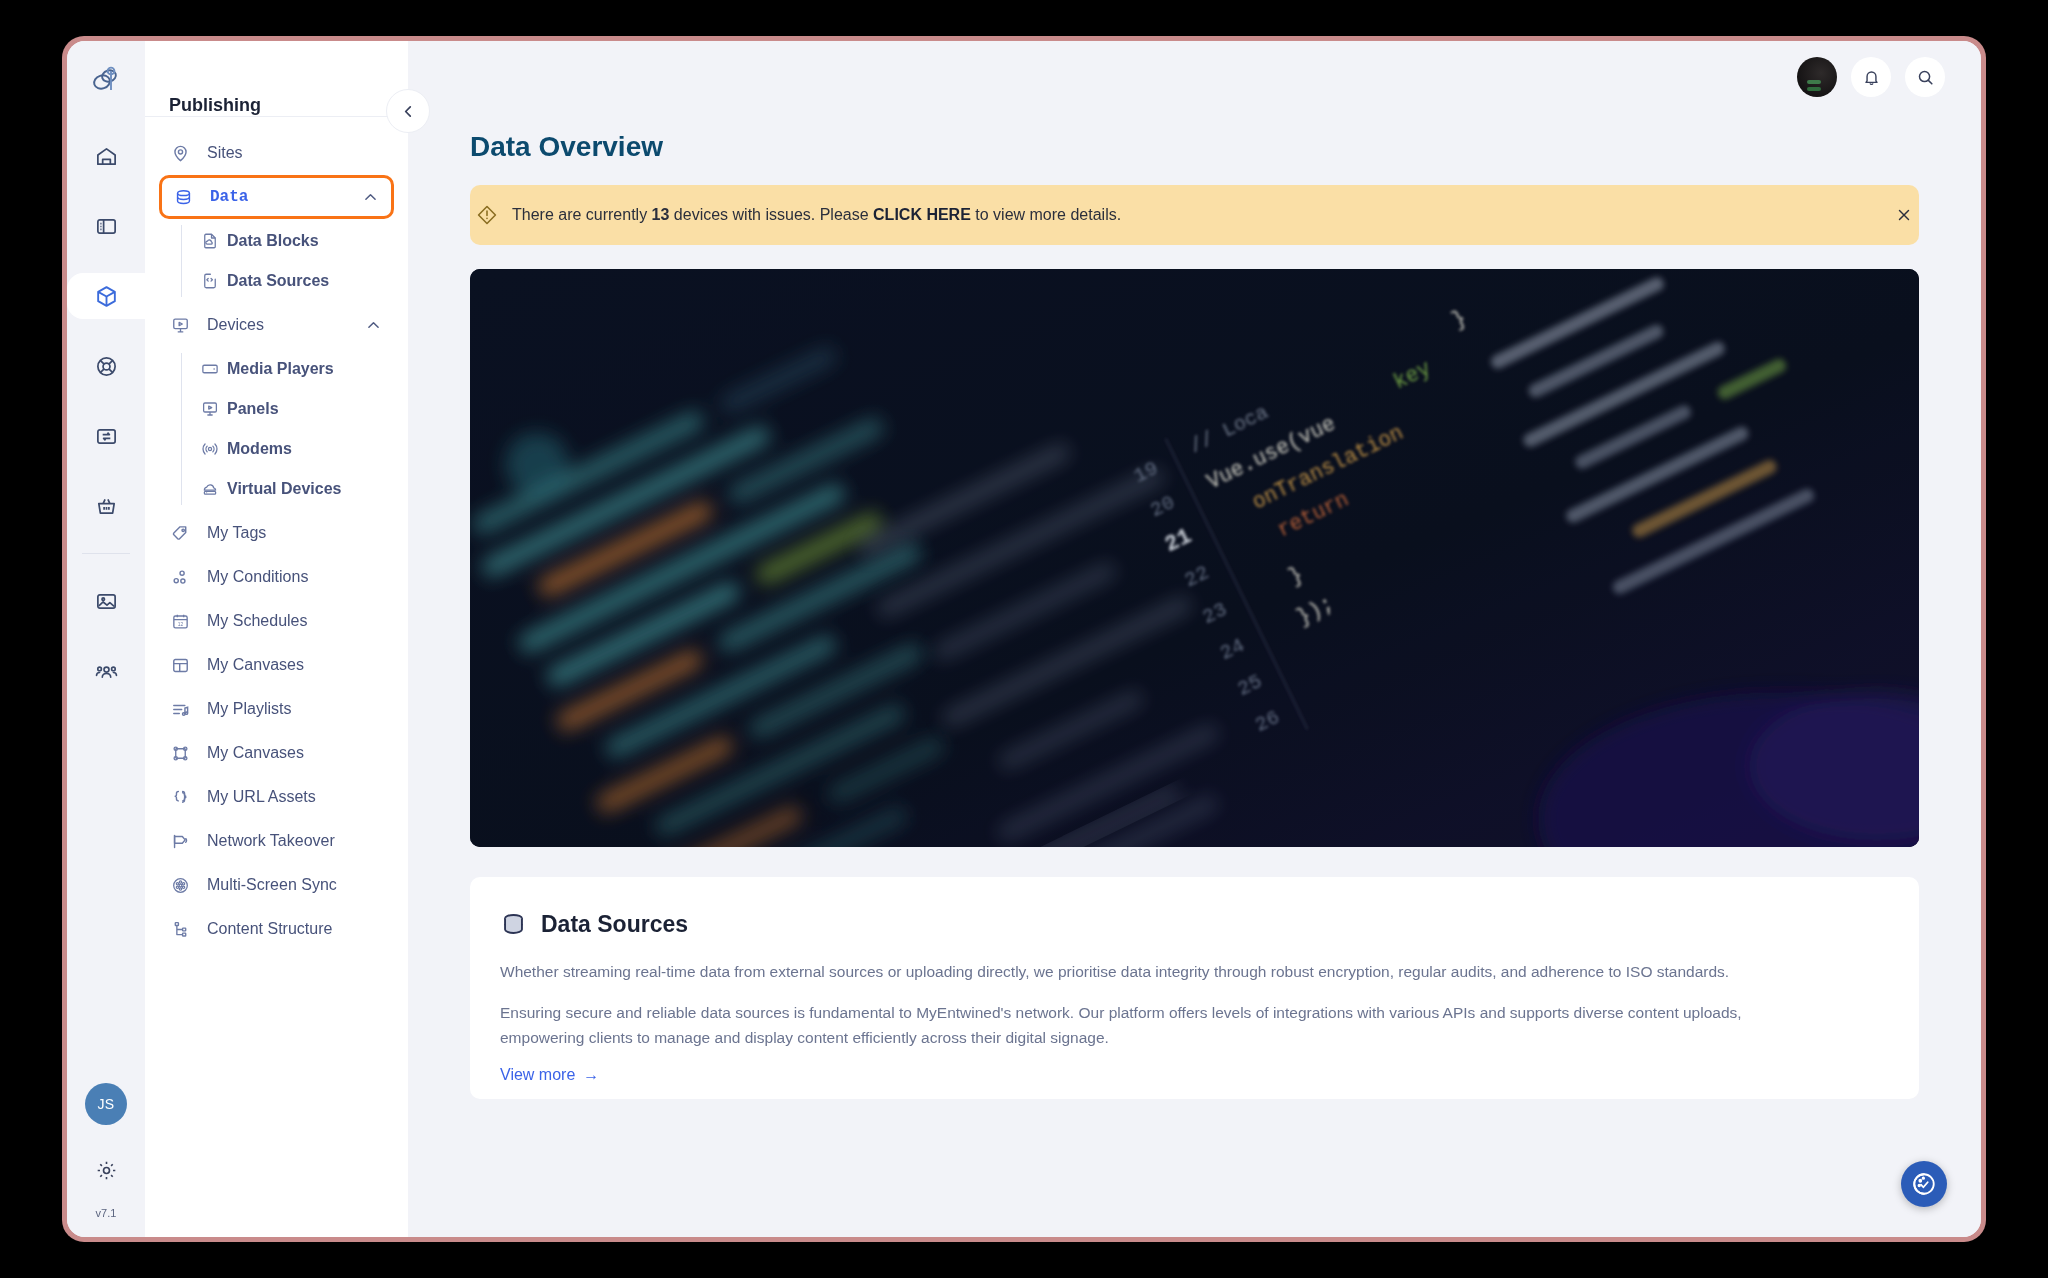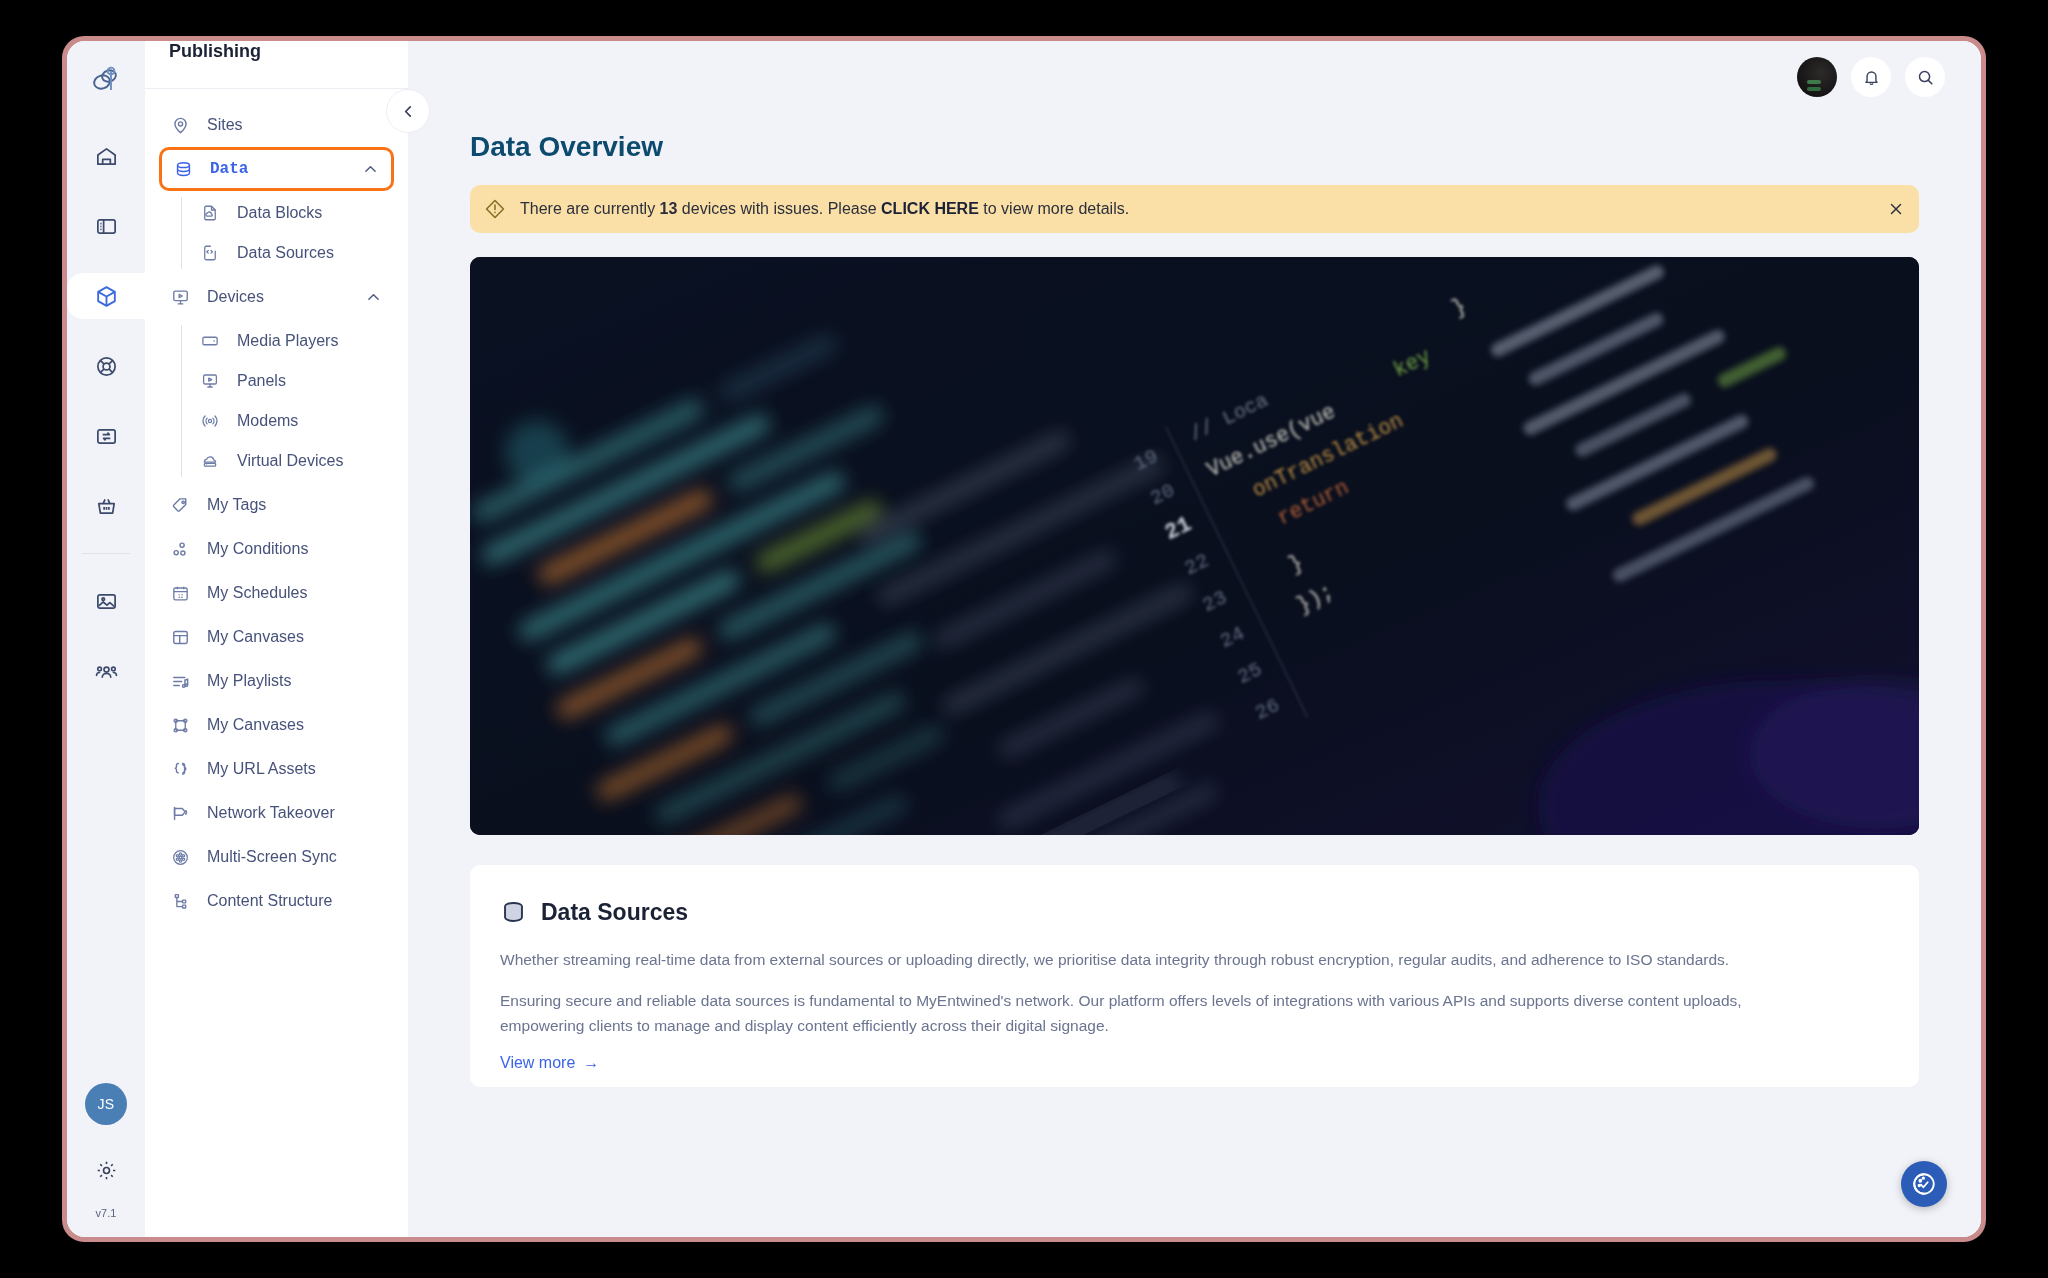--- a/index.html
+++ b/index.html
@@ -73,21 +73,21 @@
   #rail-version { font-size: 11px; color: #5c6580; margin-top: 14px; }
 
   
   #nav-panel {
     width: 263px; flex: 0 0 263px; height: 100%;
     background: #ffffff;
     position: relative;
     display: flex; flex-direction: column;
   }
   #nav-header {
-    height: 48px; display: flex; align-items: flex-start;
+    height: 76px; display: flex; align-items: flex-end;
     padding: 0 24px;
     border-bottom: 1px solid #eceef4;
   }
   #nav-title { font-size: 18px; font-weight: 700; color: #1b2235; }
   #collapse-btn {
     position: absolute; right: -22px; top: 48px;
     width: 44px; height: 44px; border-radius: 50%;
     background: #ffffff; border: 1px solid #eceef4;
     display: flex; align-items: center; justify-content: center;
     color: #39415c; z-index: 20; cursor: pointer;
@@ -112,21 +112,21 @@
   .subgroup { position: relative; padding-left: 26px; margin: 2px 0; }
   .subgroup::before {
     content: ''; position: absolute; left: 22px; top: 4px; bottom: 4px;
     width: 1px; background: #dfe3ee;
   }
   .sub-item {
     display: flex; align-items: center; height: 40px;
     padding-left: 16px; color: #47527a; font-size: 16px; cursor: pointer;
   }
   .sub-item .ni-icon { width: 26px; flex: 0 0 26px; display:flex; align-items:center; color:#6d7ba6;}
-  .sub-item .ni-label { margin-left: 10px; white-space: nowrap; }
+  .sub-item .ni-label { white-space: nowrap; font-weight: bold; }
 
   
   #main {
     flex: 1; height: 100%;
     background: #f2f3f8;
     position: relative;
     overflow: hidden;
   }
   #topbar {
     height: 72px; display: flex; align-items: center;
@@ -151,24 +151,24 @@
   #content { padding: 0 48px; }
   #page-title {
     font-size: 28px; font-weight: 700; color: #0c4a6e;
     margin: 18px 0 22px 14px;
   }
 
   
   #alert {
     background: #fadfa6;
     border-radius: 10px;
-    height: 48px;
+    height: 60px;
     margin: 0 14px 24px 14px;
     display: flex; align-items: center;
-    padding: 0 14px;
+    padding: 0 6px;
   }
   #alert-text { font-size: 16px; color: #2b2f3c; margin-left: 14px; }
   #alert-text b { font-weight: 700; }
   #alert-link { font-weight: 700; color: #1b2235; cursor: pointer; }
   #alert-close { margin-left: auto; cursor: pointer; color: #2b2f3c; display: flex; }
 
   
   #hero {
     margin: 0 14px 30px 14px;
     height: 578px;

